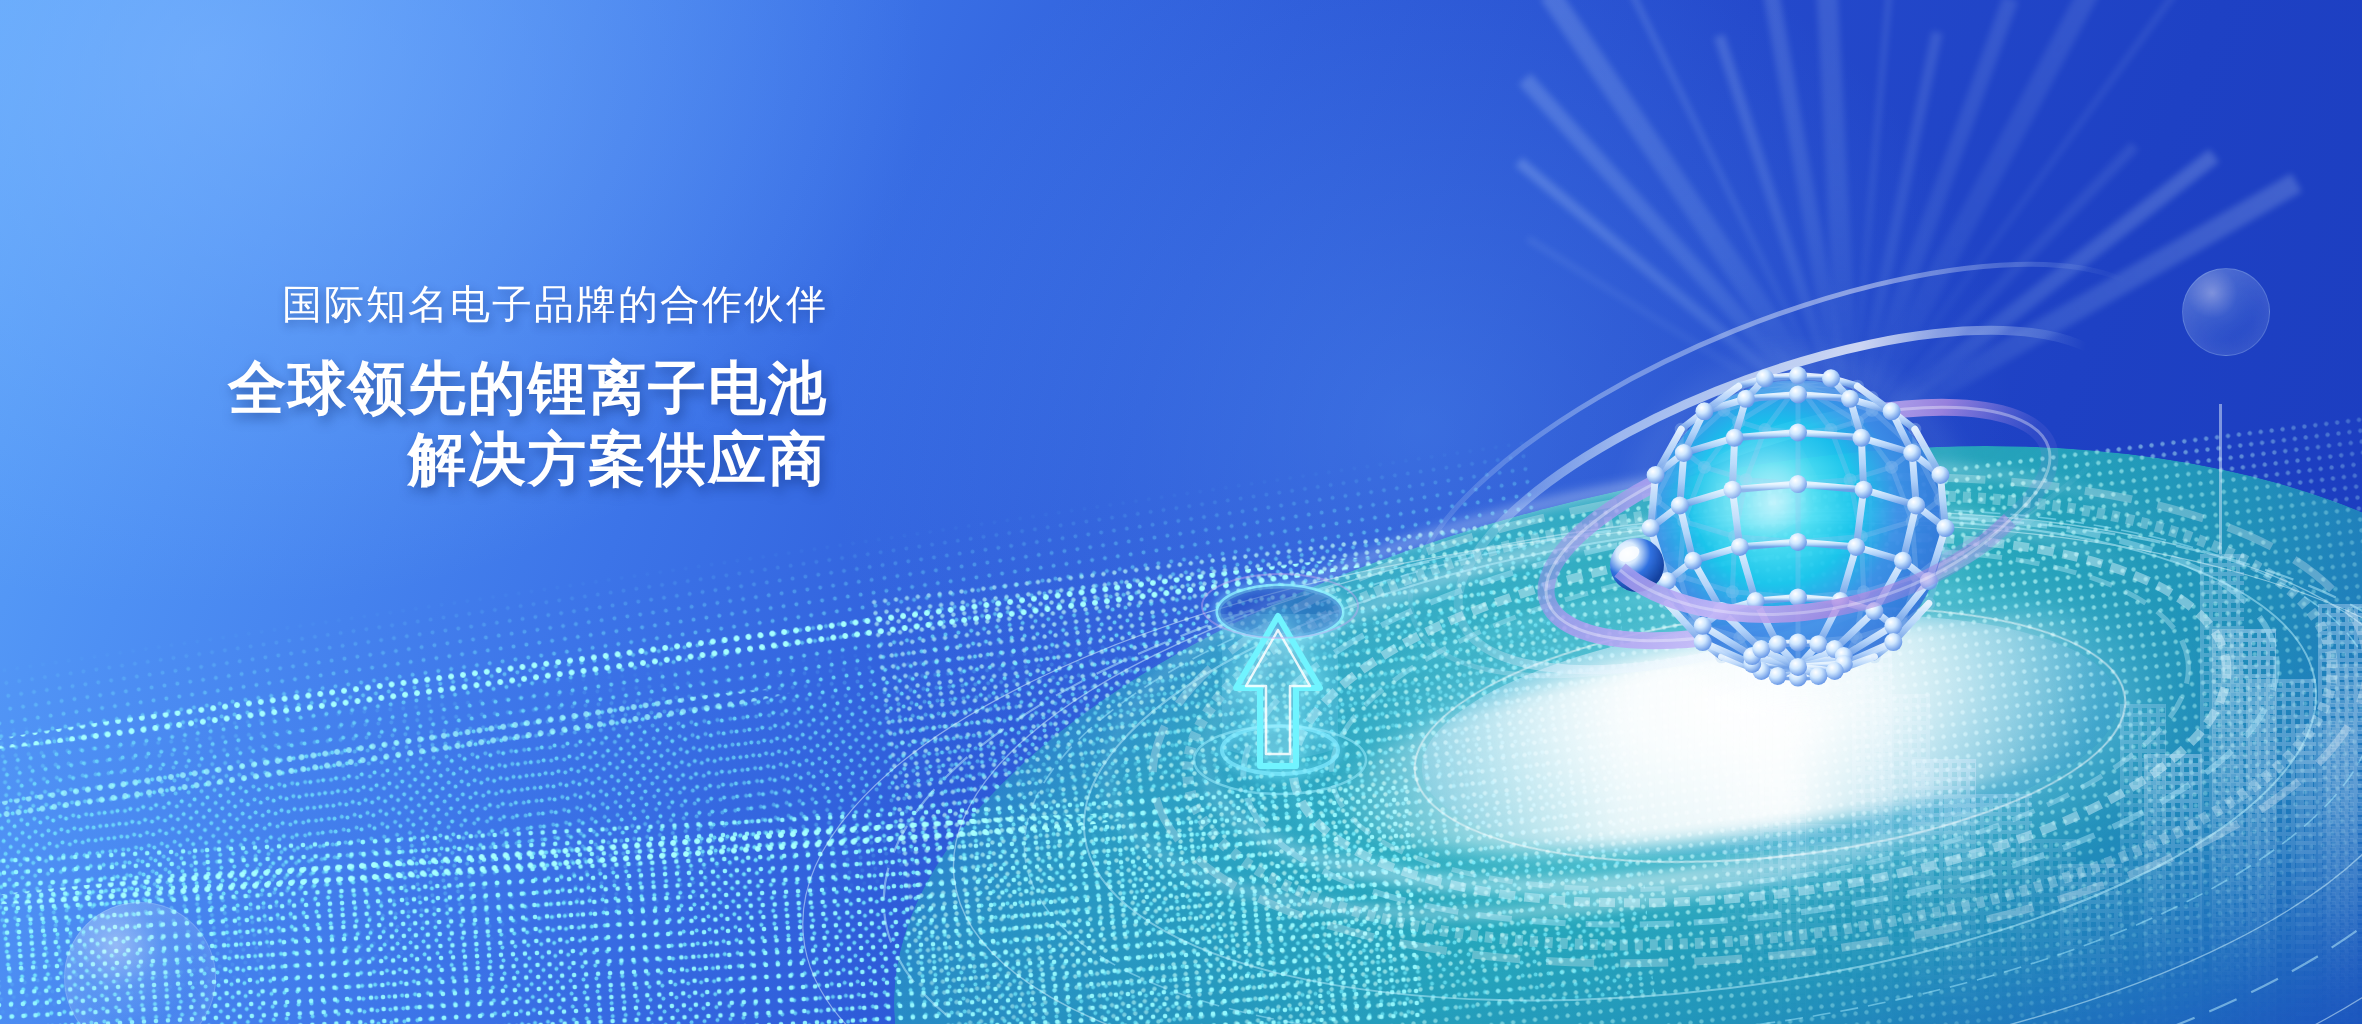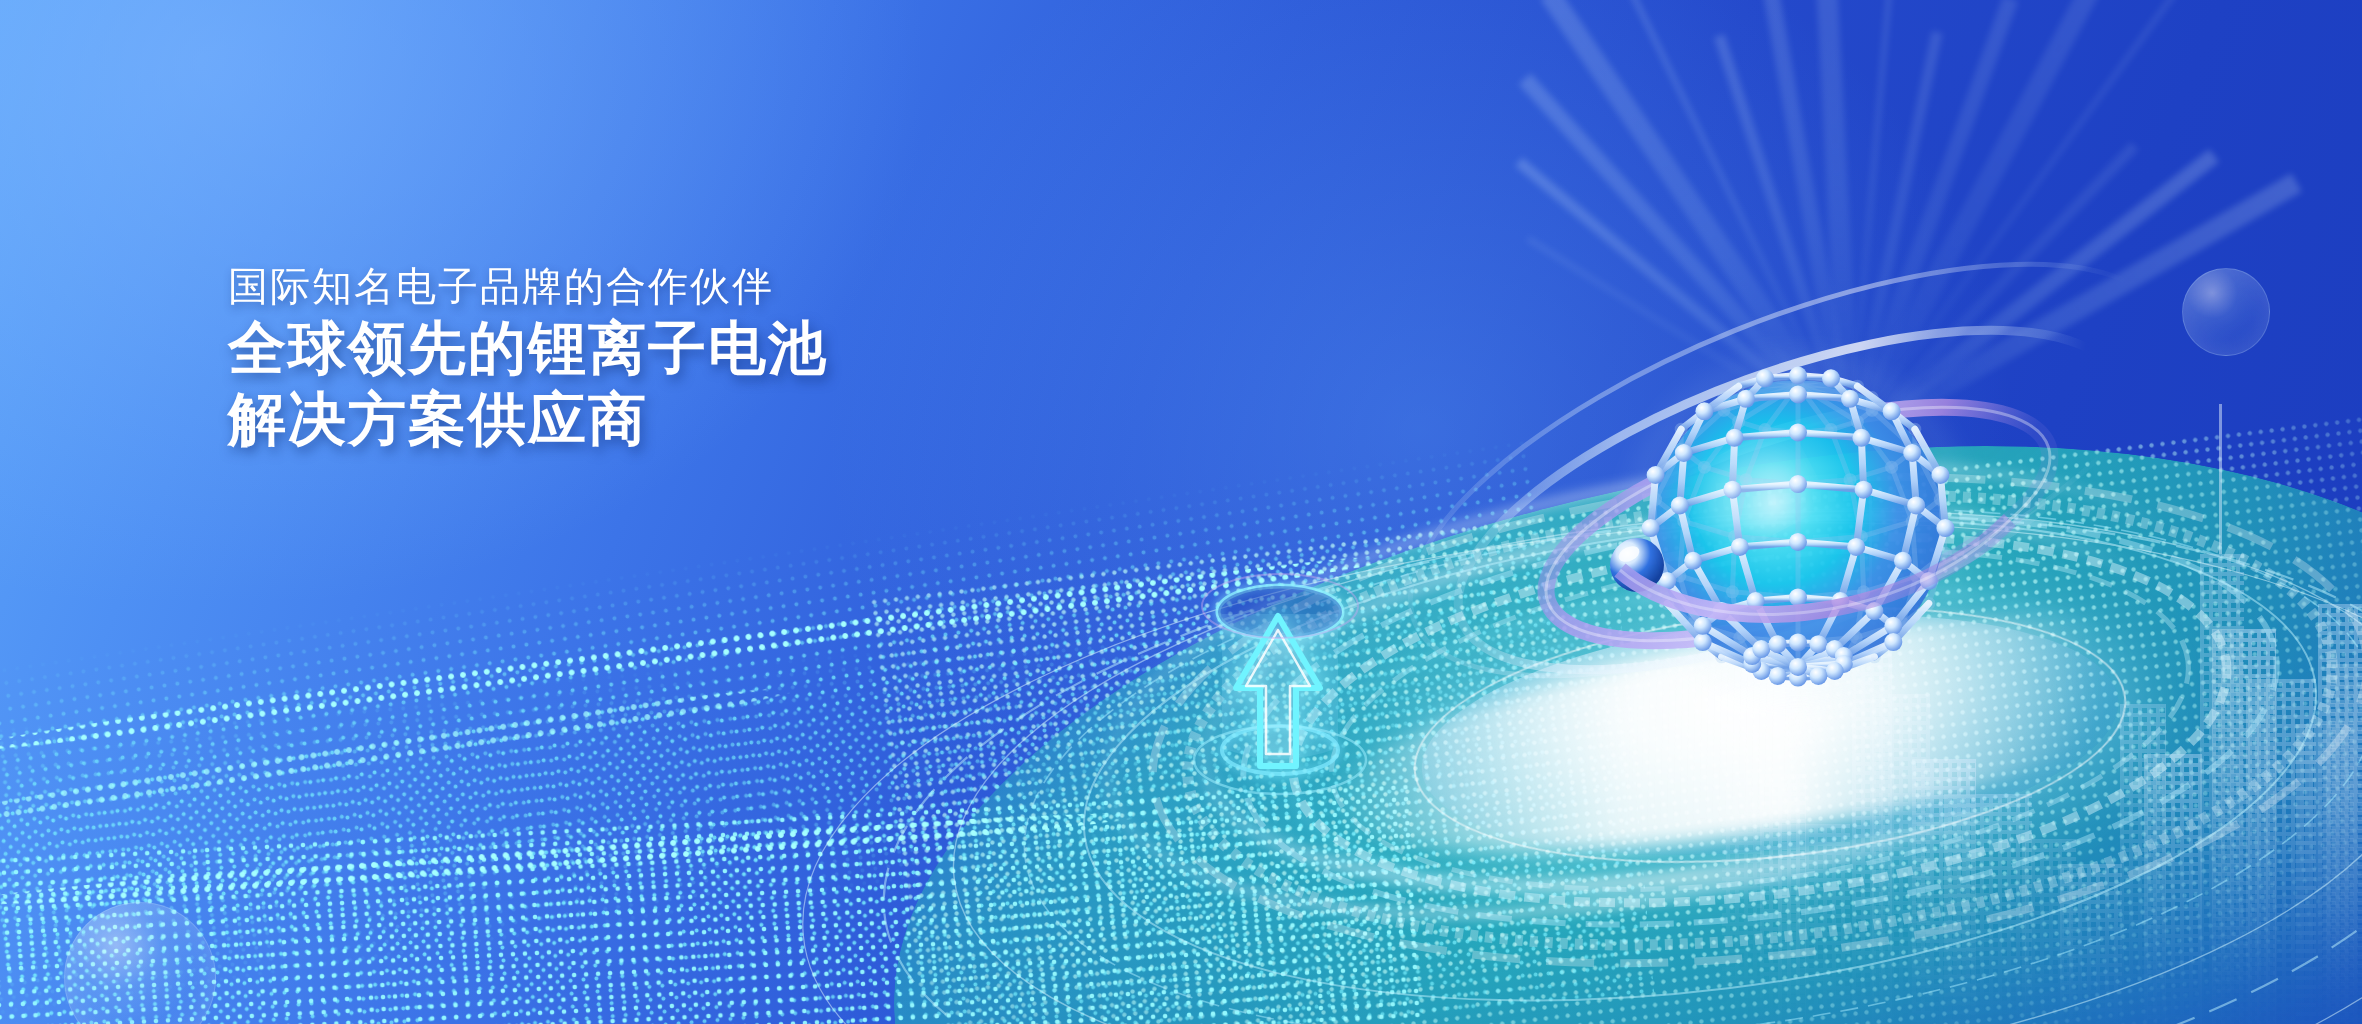--- a/index.html
+++ b/index.html
@@ -162,28 +162,29 @@
     position:absolute; border-radius:50%; pointer-events:none;
     background:
       radial-gradient(circle at 34% 28%, rgba(255,255,255,.42) 0%, rgba(190,225,255,.18) 30%, rgba(120,170,250,.10) 58%, rgba(90,145,245,.05) 78%, rgba(255,255,255,.16) 97%, rgba(255,255,255,0) 100%);
     border:1px solid rgba(220,240,255,.28);
     box-shadow:inset 0 0 30px rgba(255,255,255,.18);
   }
   .bubble-tr{ left:2182px; top:268px; width:88px; height:88px; }
   .bubble-bl{ left:64px;  top:902px; width:152px; height:152px; }
 
   
-  .copy{ position:absolute; left:228px; top:260px; z-index:40; }
+  .copy{ position:absolute; left:228px; top:278px; z-index:40;text-align:right; }
   .subtitle{
     color:#FFFFFF; font-size:40px; line-height:52px; font-weight:400;
     letter-spacing:2px;
     text-shadow:2px 4px 10px rgba(10,40,110,.45);
     white-space:nowrap;
   }
   .headline{
+    margin-top:22px;
     color:#FFFFFF; font-size:58px; line-height:72px; font-weight:700;
     letter-spacing:2px;
     text-shadow:3px 5px 12px rgba(10,40,110,.5);
     white-space:nowrap;
   }
 </style>
 </head>
 <body>
 
 <div class="banner">

